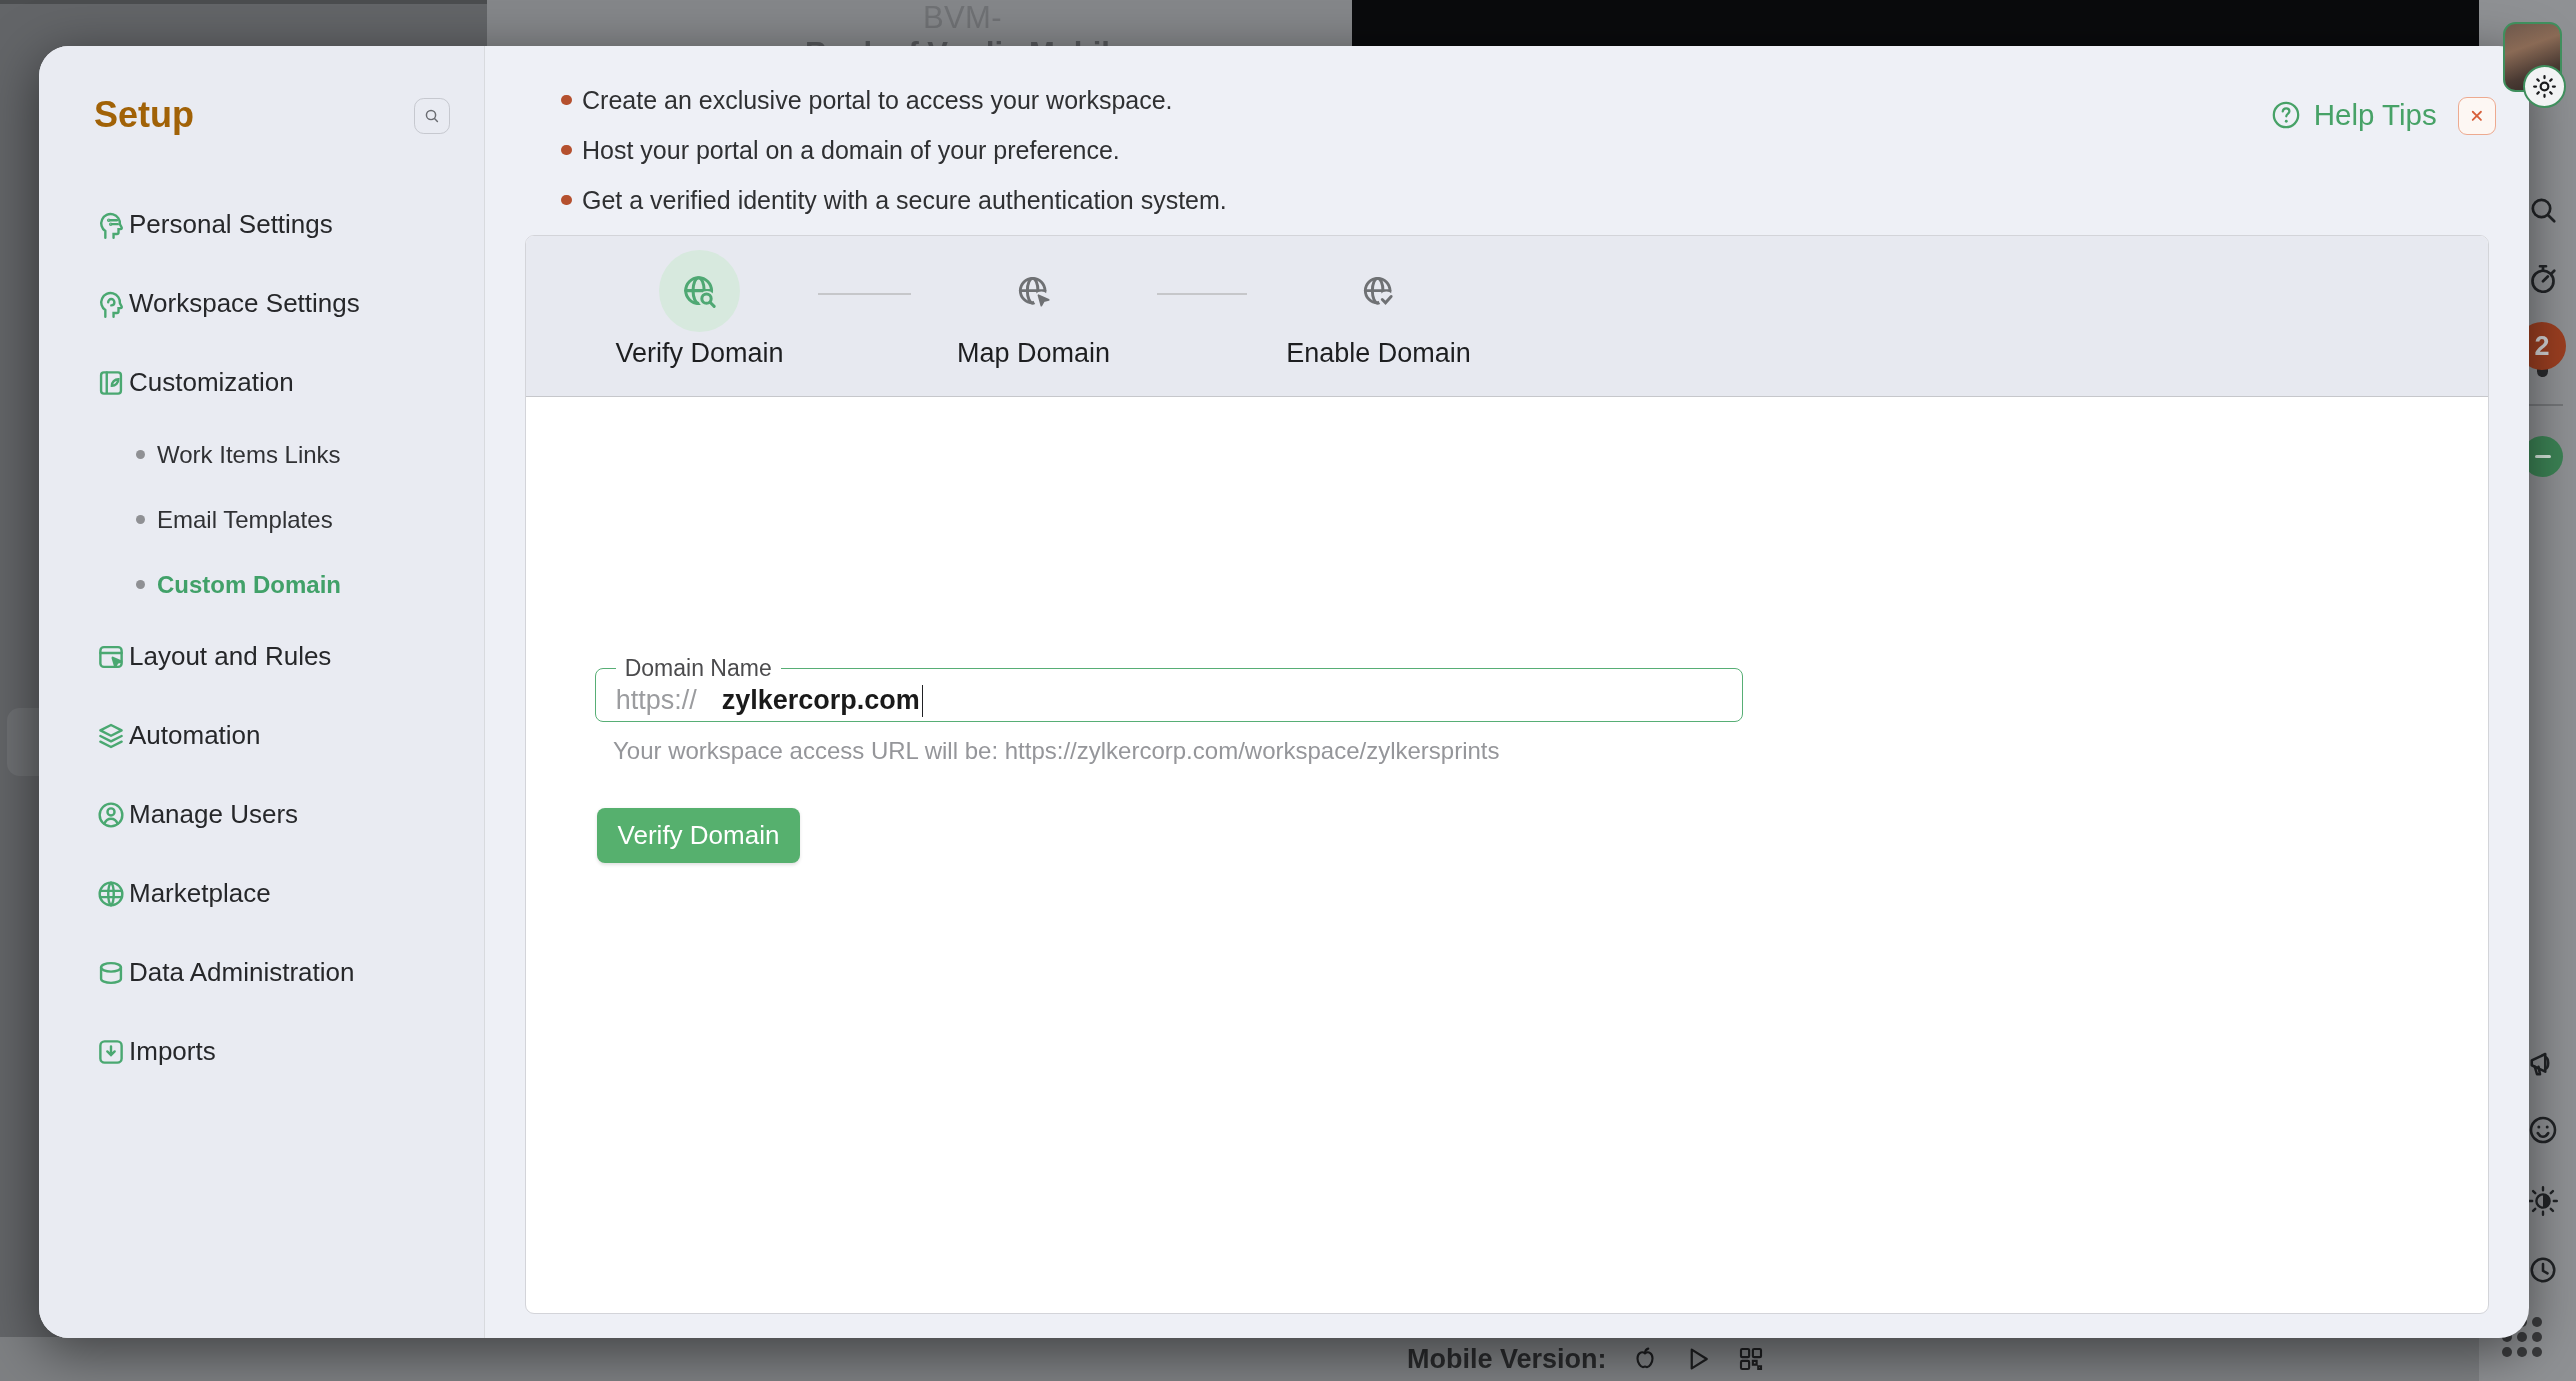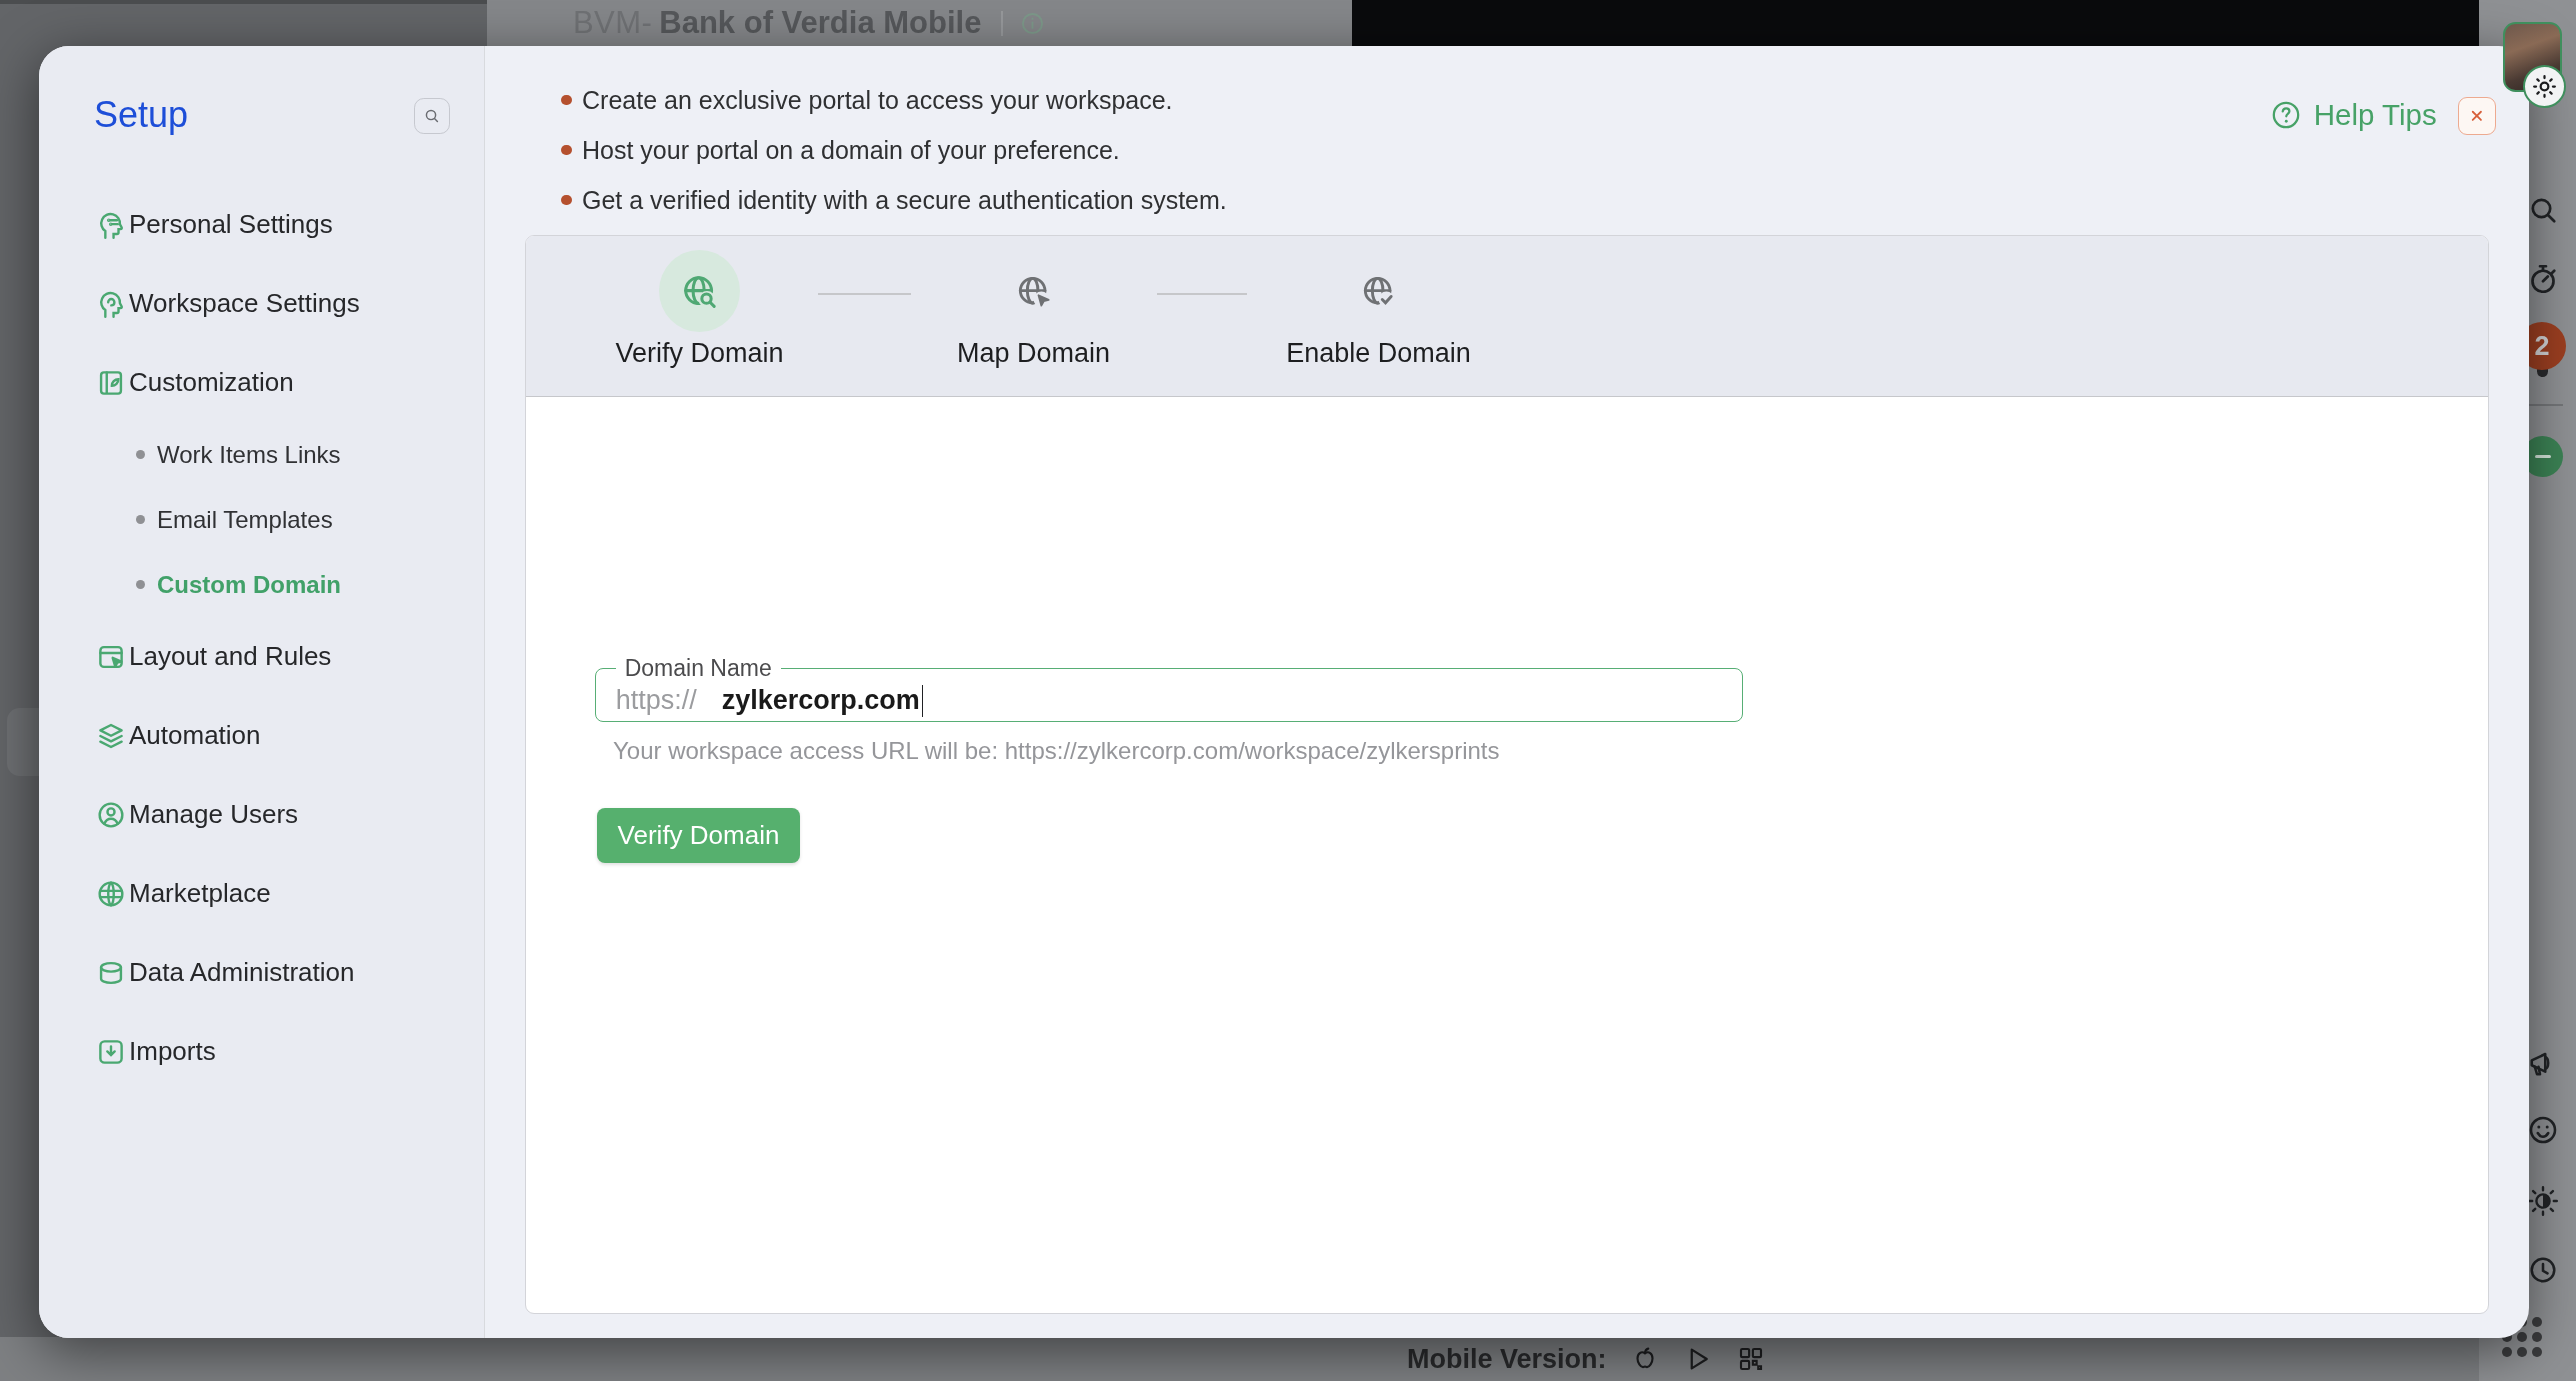--- a/index.html
+++ b/index.html
@@ -7,21 +7,21 @@
   body {
     position: relative;
     font-family: "Liberation Sans", "DejaVu Sans", sans-serif;
     background: #636568;
     color: #222;
   }
   svg { display: block; }
 
   
   .bg-topline { position: absolute; left: 0; top: 0; width: 2576px; height: 3.6px; background: #4b4d4f; z-index: 6; }
-  .bg-header { position: absolute; left: 487px; top: 0; width: 865px; height: 46px; background: #85878a; z-index: 7; display: flex; align-items: center; padding-left: 86px; }
+  .bg-header { position: absolute; left: 487px; top: 0; width: 865px; height: 46px; background: #85878a; z-index: 7; display: flex; align-items: center; padding-left: 86px; flex-direction: column; }
   .bg-title-prefix { font-size: 31px; color: #707275; letter-spacing: 0.4px; }
   .bg-title-main { font-size: 31px; font-weight: bold; color: #56585b; margin-left: 7.2px; white-space: nowrap; }
   .bg-title-sep { width: 1.8px; height: 25px; background: #97999c; margin: 0 16px 0 19.7px; }
   .bg-black-panel { position: absolute; left: 1352px; top: 0; width: 1127px; height: 46px; background: #0a0b0d; z-index: 8; }
   .bg-close-btn { position: absolute; left: 2428px; top: 9px; width: 39px; height: 39px; border: 1.8px solid #2f3032; border-radius: 8px; display: flex; align-items: center; justify-content: center; color: #98999c; }
   .bg-right-strip { position: absolute; left: 2479px; top: 0; width: 97px; height: 1381px; background: #8f9194; z-index: 9; }
   .strip-icon { position: absolute; left: 2525px; width: 36px; height: 36px; color: #222427; z-index: 10; }
   .strip-divider { position: absolute; left: 2522px; width: 41px; height: 1.8px; background: #747679; z-index: 10; }
   .strip-badge { position: absolute; left: 2518px; top: 322px; width: 48px; height: 48px; border-radius: 50%; background: #9c3f21; color: #d3d4d6; font-size: 27px; font-weight: bold; display: flex; align-items: center; justify-content: center; z-index: 10; }
   .strip-bell-tip { position: absolute; left: 2537px; top: 369px; width: 10.7px; height: 8px; background: #2a2b2d; border-radius: 0 0 5.4px 5.4px; z-index: 9; }
@@ -37,21 +37,21 @@
   
   .avatar-cluster { position: absolute; left: 2503px; top: 21.5px; z-index: 80; }
   .avatar { width: 59px; height: 70px; border: 2.7px solid #3f8f5d; border-radius: 12.5px; background: linear-gradient(160deg, #6e584c 0%, #8a6a55 35%, #4a3a33 70%, #2e2724 100%); }
   .gear-badge { position: absolute; left: 19.7px; top: 43px; width: 43px; height: 43px; border-radius: 50%; background: #f2f3f4; border: 2.7px solid #3f8f5d; display: flex; align-items: center; justify-content: center; color: #1c1d1f; }
 
   
   .modal { position: absolute; left: 39px; top: 46px; width: 2490px; height: 1292px; background: #eef0f6; border-radius: 30px; box-shadow: 0 12.5px 54px rgba(0,0,0,.5); z-index: 40; overflow: hidden; display: flex; }
 
   
   .sidebar { position: relative; width: 446px; height: 100%; background: #e9ebf2; border-right: 1.8px solid #d8dade; flex: none; }
-  .sidebar-title { position: absolute; left: 55px; top: 48px; font-size: 36px; font-weight: normal; color: #1d4ed8; }
+  .sidebar-title { position: absolute; left: 55px; top: 48px; font-size: 36px; font-weight: bold; color: #a16207; }
   .sidebar-search-btn { position: absolute; left: 375px; top: 52px; width: 36px; height: 36px; border: 1.8px solid #c6c8cf; border-radius: 9.8px; display: flex; align-items: center; justify-content: center; color: #6b6d72; cursor: pointer; }
   .sidebar-nav { position: absolute; left: 0; top: 139px; right: 0; }
   .nav-item { position: relative; height: 79px; display: flex; align-items: center; cursor: pointer; }
   .nav-item .nav-icon { position: absolute; left: 55px; width: 34px; height: 34px; color: #4aa871; }
   .nav-item .nav-label { position: absolute; left: 90px; font-size: 26px; color: #26272a; white-space: nowrap; }
   .nav-sub { position: relative; height: 65px; display: flex; align-items: center; cursor: pointer; }
   .nav-sub .sub-dot { position: absolute; left: 97px; width: 9px; height: 9px; border-radius: 50%; background: #8f9094; }
   .nav-sub .nav-label { position: absolute; left: 118px; font-size: 24px; color: #303134; white-space: nowrap; }
   .nav-sub.active .sub-dot { background: #8f9094; }
   .nav-sub.active .nav-label { color: #41a169; font-weight: bold; }

